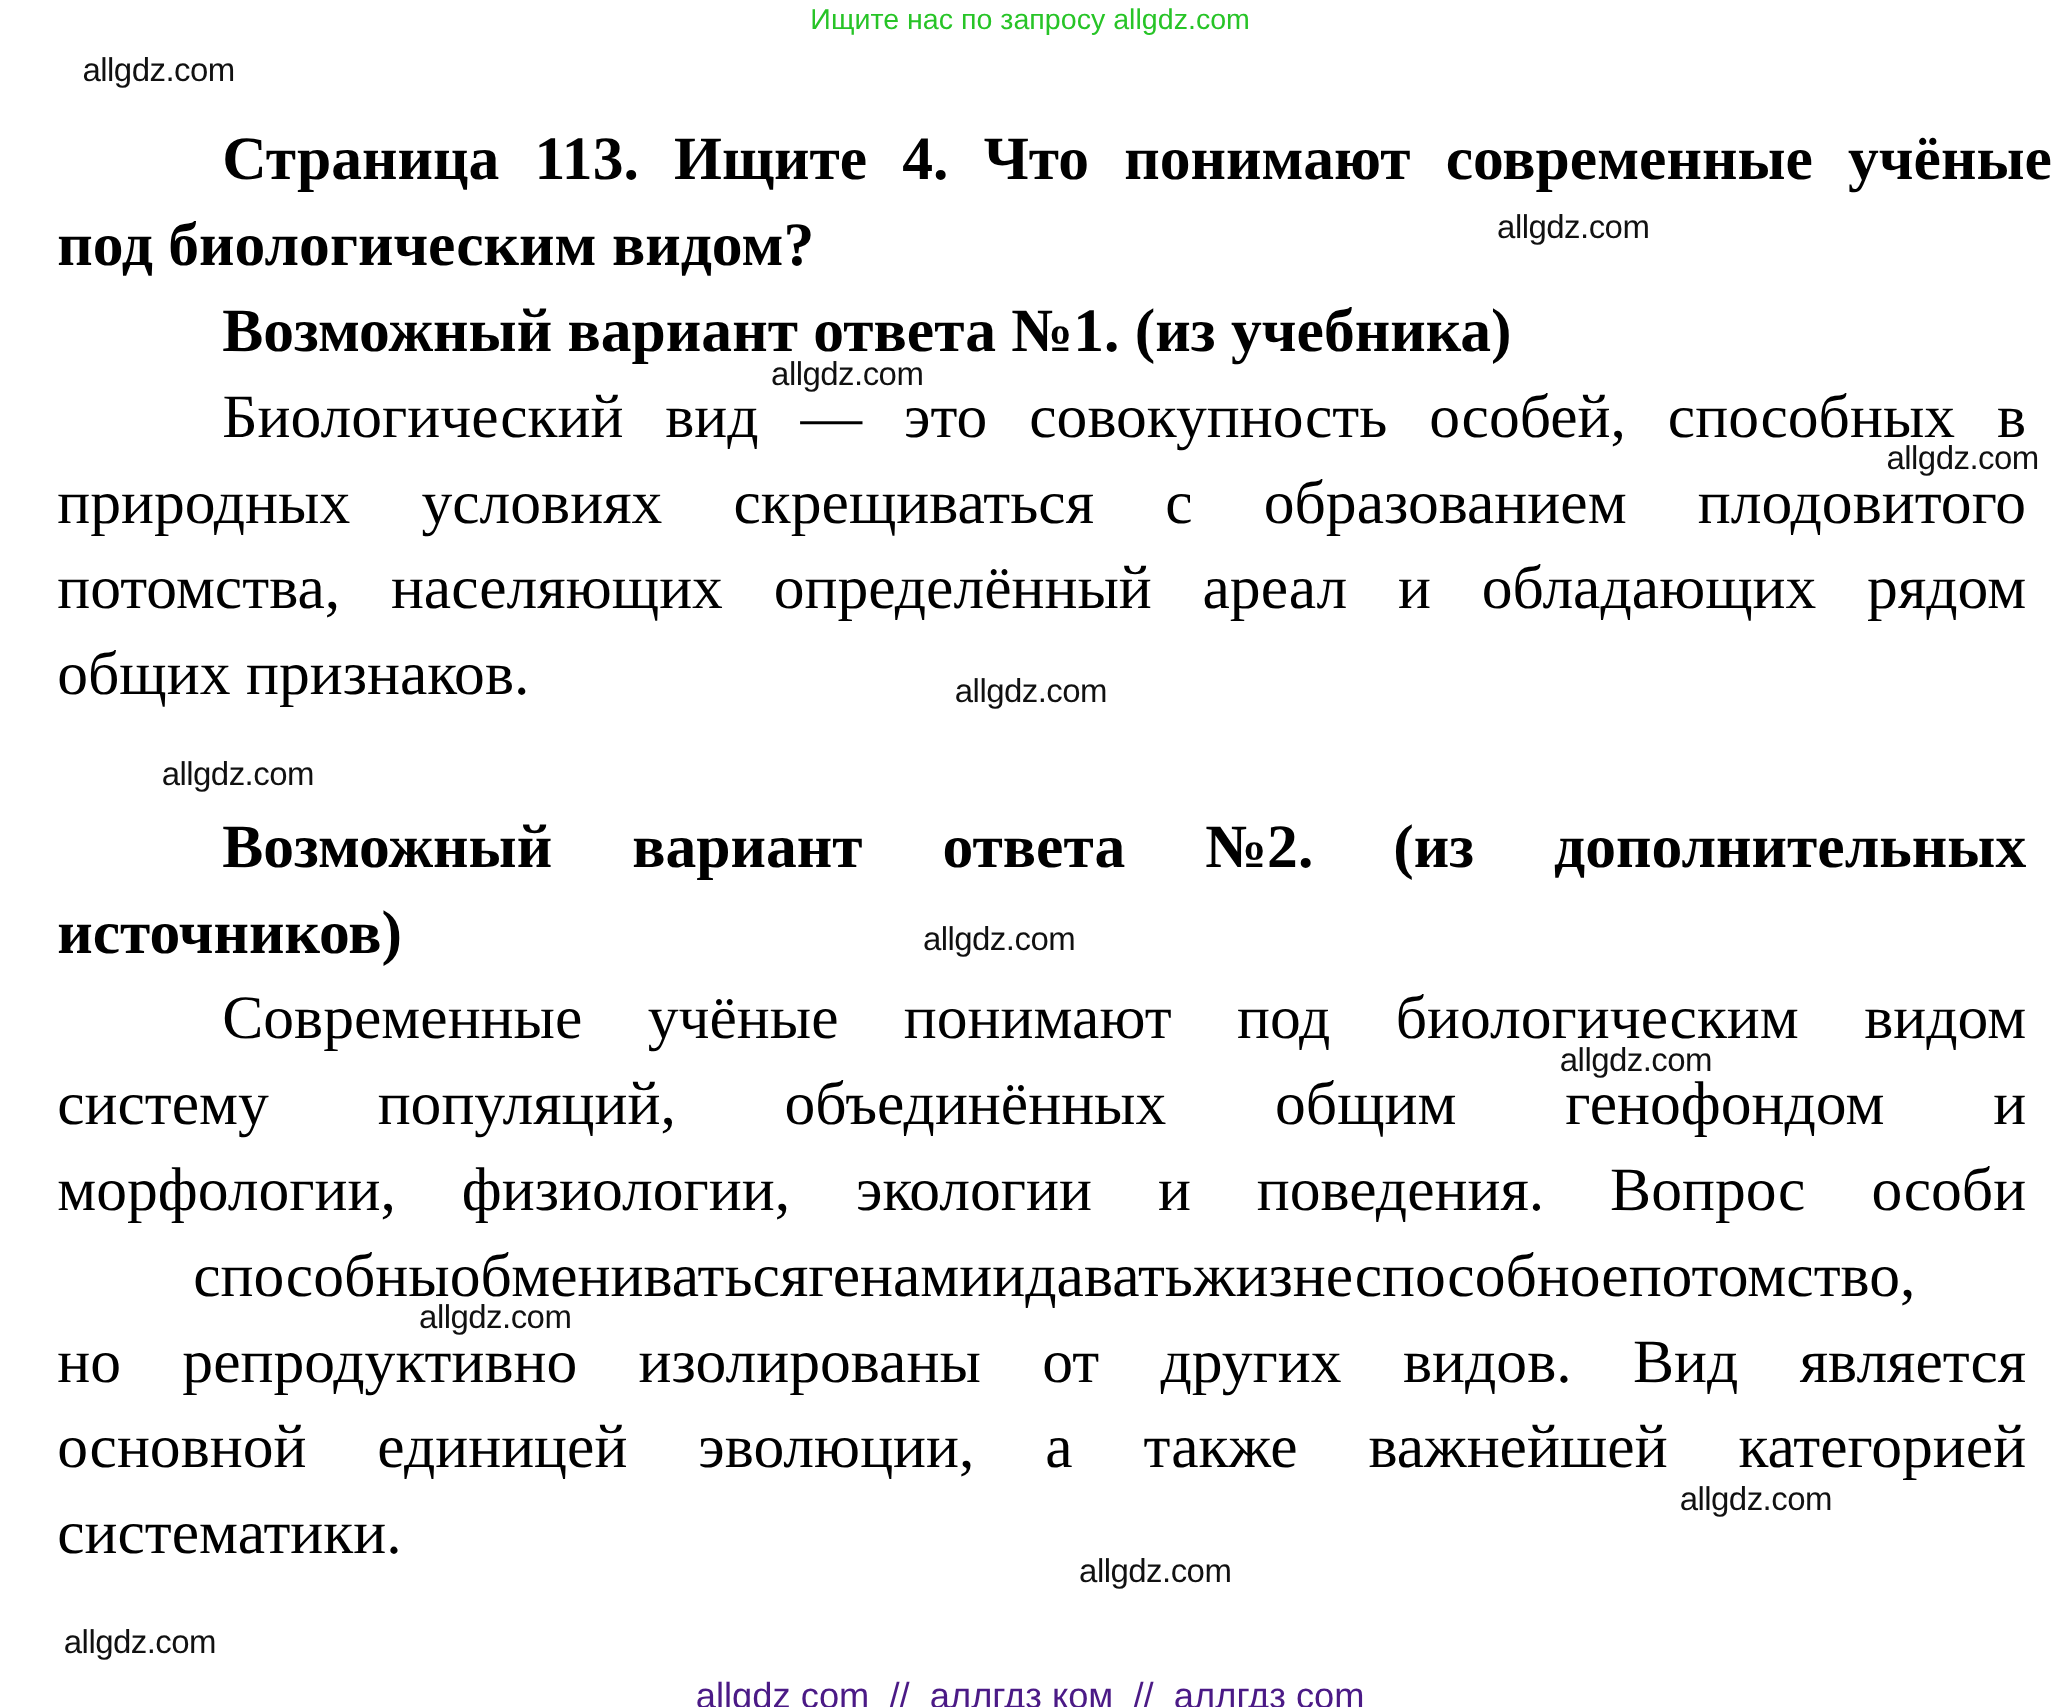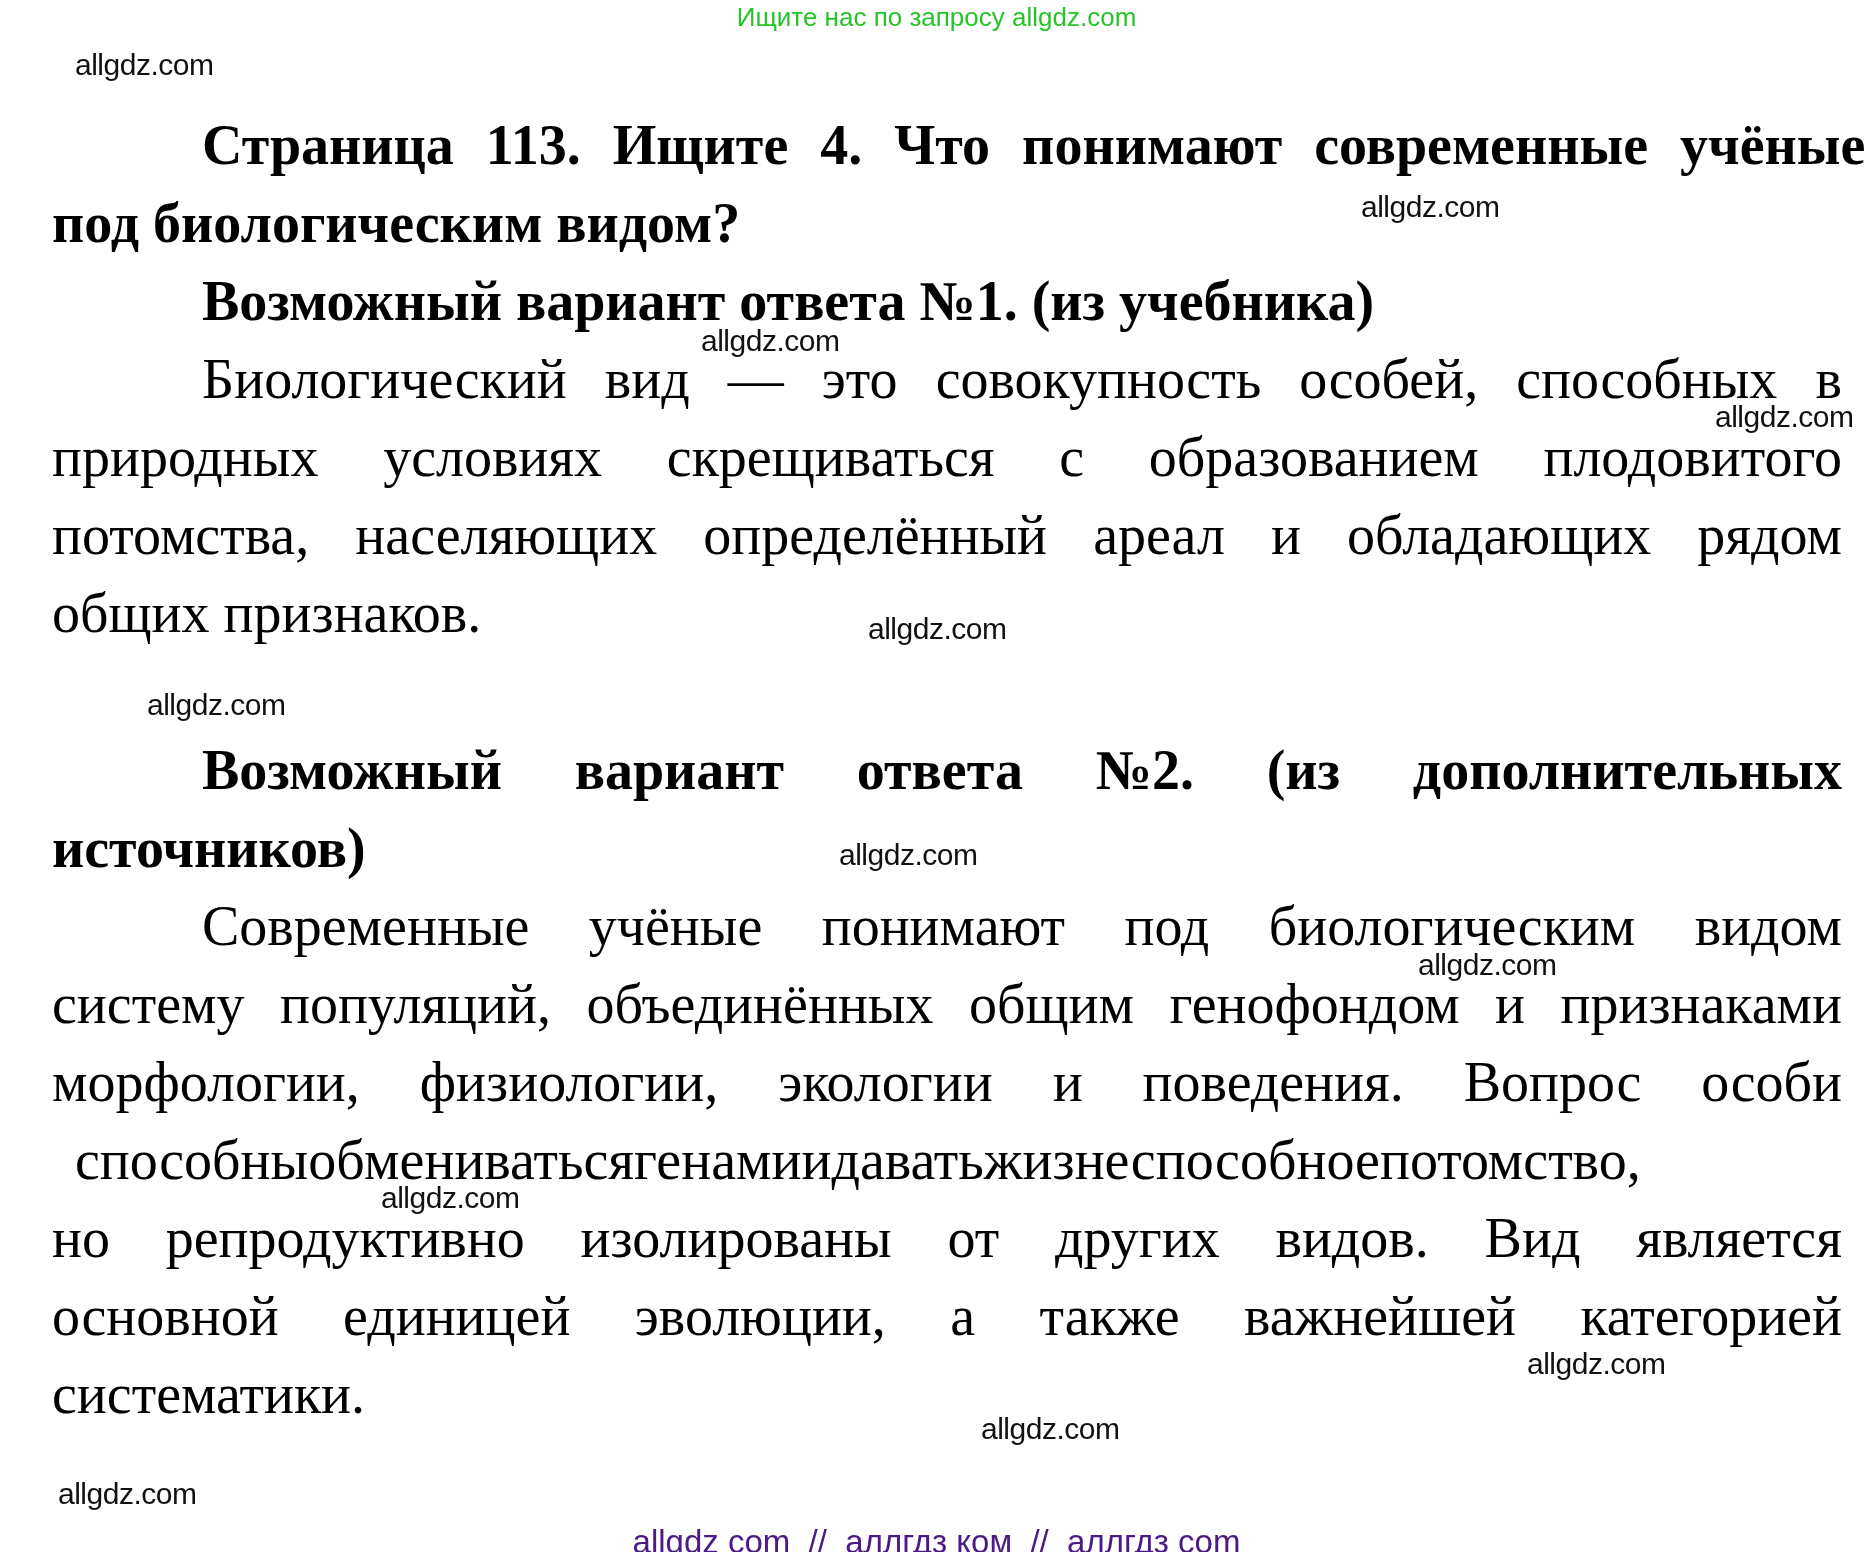--- a/index.html
+++ b/index.html
@@ -106,32 +106,31 @@
         <span>биологическим</span>
         <span>видом</span>
       </span>
     <span class="line" style="display: flex; justify-content: space-between;">
         <span>систему</span>
         <span>популяций,</span>
         <span>объединённых</span>
         <span>общим</span>
         <span>генофондом</span>
         <span>и</span>
-        <span>признаками</span>
       </span>
     <span class="line" style="display: flex; justify-content: space-between;">
         <span>морфологии,</span>
         <span>физиологии,</span>
         <span>экологии</span>
         <span>и</span>
         <span>поведения.</span>
         <span>Вопрос</span>
         <span>особи</span>
       </span>
-    <span class="line" style="display: flex; justify-content: flex-start; margin-left: 23px;">
+    <span class="line" style="display: flex; justify-content: center; margin-left: 23px;">
         <span>способны</span>
         <span>обмениваться</span>
         <span>генами</span>
         <span>и</span>
         <span>давать</span>
         <span>жизнеспособное</span>
         <span>потомство,</span>
       </span>
     <span class="line" style="display: flex; justify-content: space-between;">
         <span>но</span>

